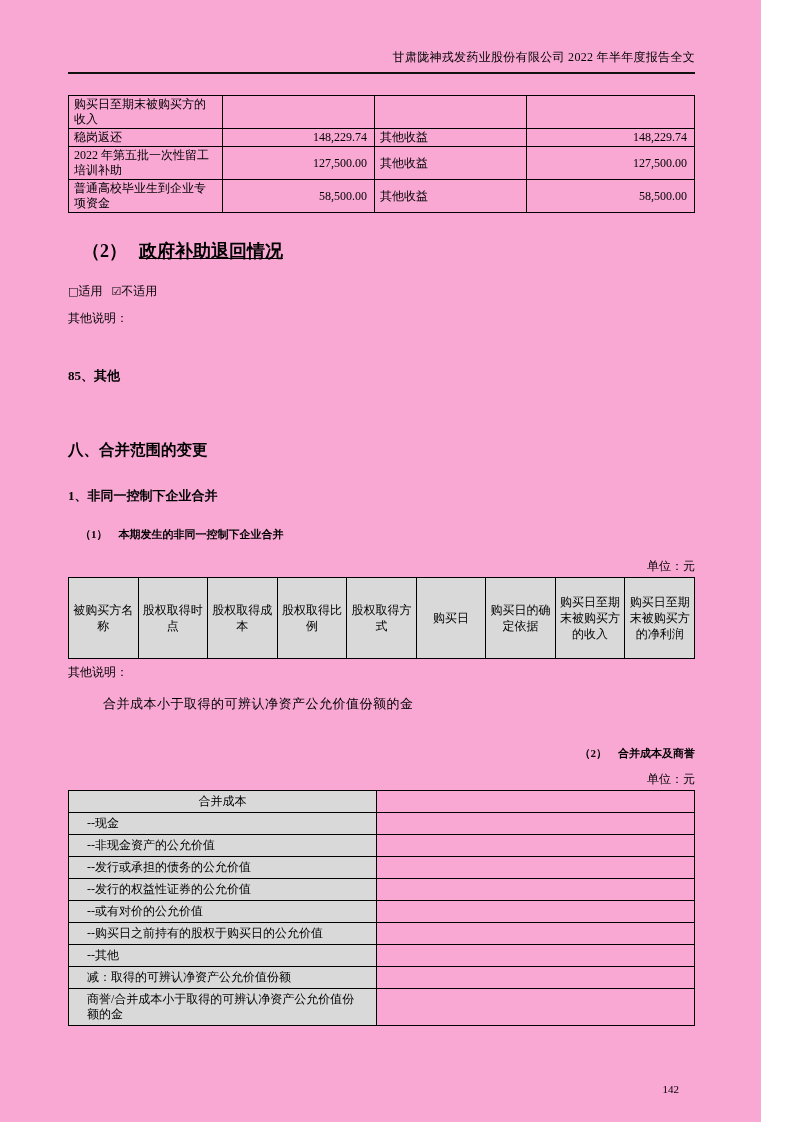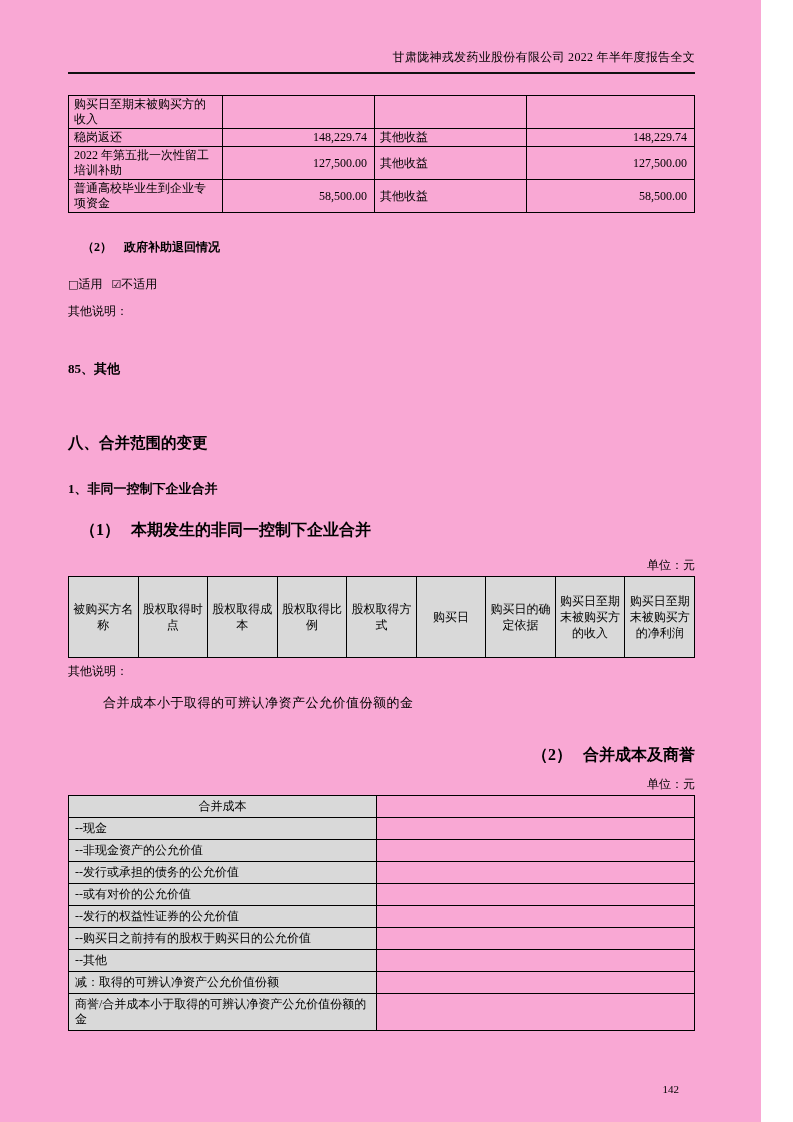--- a/index.html
+++ b/index.html
@@ -33,49 +33,49 @@
     padding: 1px 5px;
     vertical-align: middle;
     word-break: break-all;
   }
 
   
   .t1 { margin-top: 21px; }
   .t1 .num { text-align: right; padding-right: 7px; }
 
   
-  .h-sub { font-weight: bold; font-size: 12px; margin: 26px 0 0 14px; }
+  .h-sub { font-weight: bold; font-size: 18px; margin: 26px 0 0 14px; text-decoration: underline; }
   .h-sub .h-num { display: inline-block; margin-right: 12px; }
   .applicable-line { margin-top: 20px; font-size: 12px; }
   .applicable-line .chk { font-family: "DejaVu Sans", sans-serif; font-size: 11px; }
   .applicable-line .gap { display: inline-block; width: 9px; }
   .note-label { margin-top: 10px; font-size: 12px; }
   .h-85 { font-weight: bold; font-size: 13px; margin-top: 40px; }
   .h-8  { font-weight: bold; font-size: 15.5px; margin-top: 55px; }
   .h-81 { font-weight: bold; font-size: 13px; margin-top: 26px; }
-  .h-811 { font-weight: bold; font-size: 16px; margin: 22px 0 0 12px; }
+  .h-811 { font-weight: bold; font-size: 11px; margin: 22px 0 0 12px; }
   .h-811 .h-num { display: inline-block; margin-right: 11px; }
   .unit { text-align: right; font-size: 12px; margin-top: 16px; }
   .unit2 { text-align: right; font-size: 12px; margin-top: 10px; }
 
   
   .t2 { margin-top: 2px; }
   .t2 td {
     background: #d9d9d9;
     text-align: center;
     height: 76px;
     padding: 2px 4px;
     line-height: 16px;
   }
   .note-label-tight { margin-top: 5px; font-size: 12px; }
   .para { font-size: 13px; margin-top: 14px; padding-left: 35px; letter-spacing: 0.5px; }
 
   
   .t3 { margin-top: 2px; }
-  .t3 td { padding: 3px 6px; }
+  .t3 td { padding: 3px 18px; }
   .t3 .label-cell { background: #d9d9d9; }
   .t3 .header-cell { background: #d9d9d9; text-align: center; }
 
   .page-number {
     position: absolute;
     top: 1083px;
     right: 82px;
     font-size: 11px;
   }
 </style>
@@ -187,25 +187,25 @@
         </tr>
         <tr>
           <td class="label-cell">--非现金资产的公允价值</td>
           <td></td>
         </tr>
         <tr>
           <td class="label-cell">--发行或承担的债务的公允价值</td>
           <td></td>
         </tr>
         <tr>
+          <td class="label-cell">--发行的权益性证券的公允价值</td>
+          <td></td>
+        </tr>
+        <tr>
           <td class="label-cell">--或有对价的公允价值</td>
-          <td></td>
-        </tr>
-        <tr>
-          <td class="label-cell">--发行的权益性证券的公允价值</td>
           <td></td>
         </tr>
         <tr>
           <td class="label-cell">--购买日之前持有的股权于购买日的公允价值</td>
           <td></td>
         </tr>
         <tr>
           <td class="label-cell">--其他</td>
           <td></td>
         </tr>

